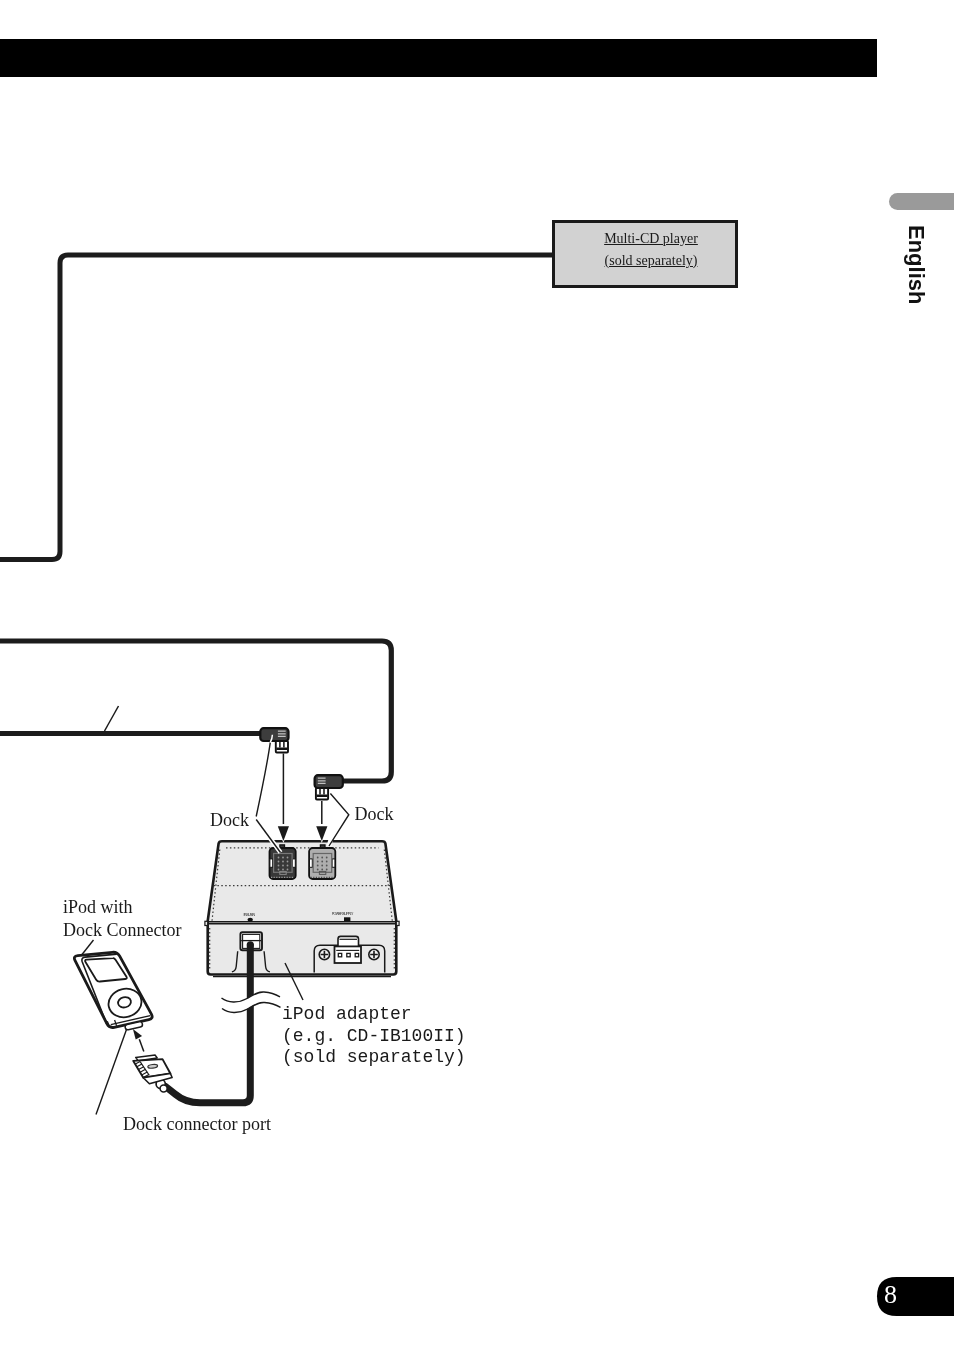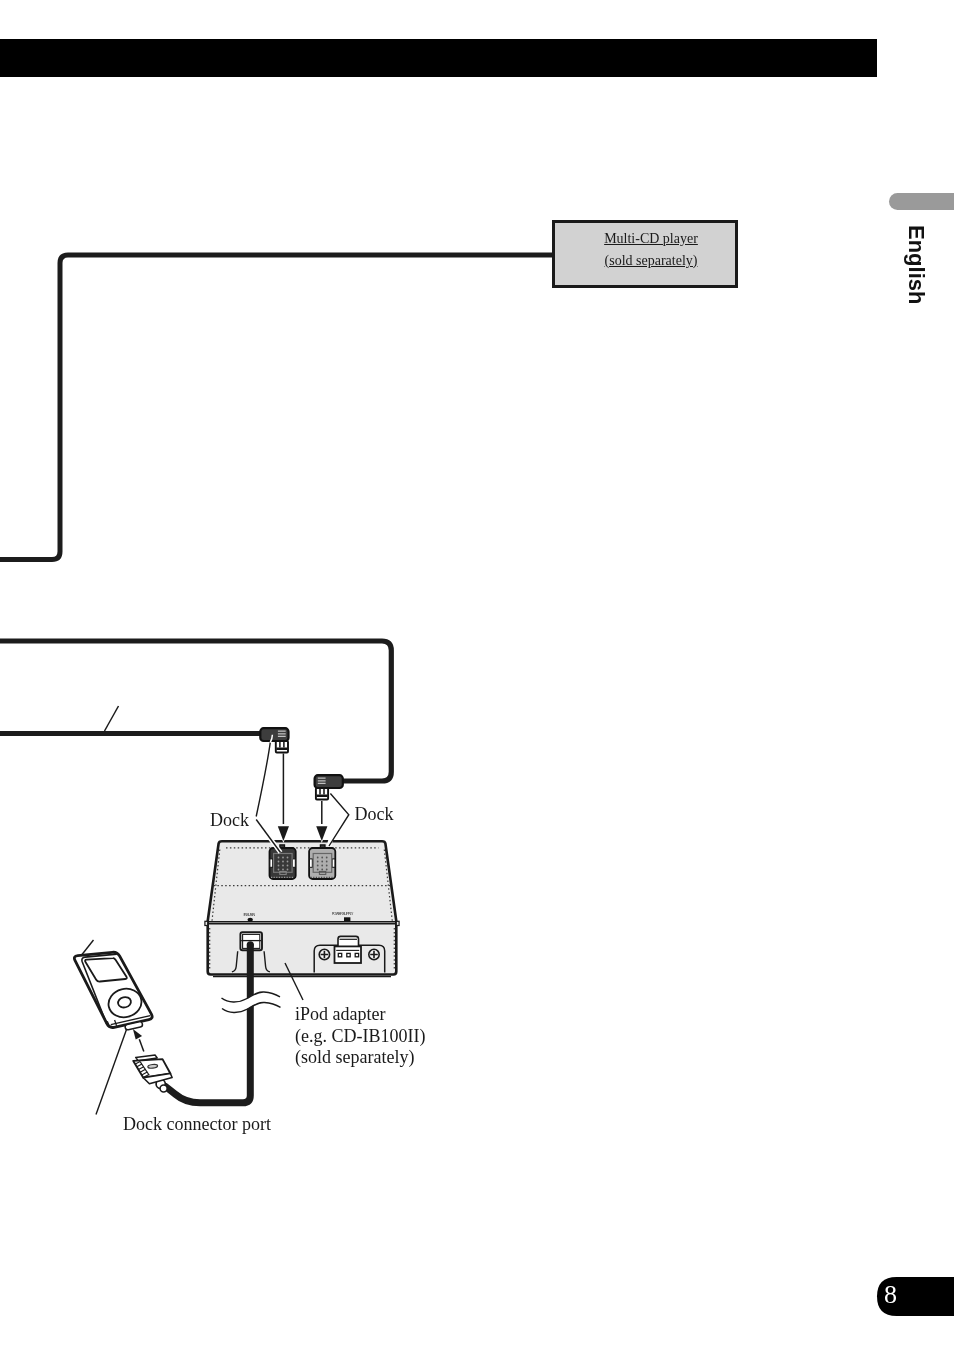--- a/index.html
+++ b/index.html
@@ -220,18 +220,19 @@
 
   <path d="M 896.5 1277 H 954 V 1316 H 896.5 Q 877 1316 877 1296.5 Q 877 1277 896.5 1277 Z" fill="#000"></path>
   <text x="884" y="1303" font-family="Liberation Serif" font-size="26" fill="#fff">8</text>
 </svg>
 
 
 <div class="lbl" style="left:210px;top:810px;">Dock</div>
 
 <div class="lbl" style="left:354.5px;top:804px;">Dock</div>
 
-
-<div class="lbl" style="left:295px;top:1004px;">iPod adapter<br>(e.g. CD-IB100II)<br>(sold separately)</div>
+<div class="lbl" style="left:63px;top:895.5px;line-height:23.5px;">iPod with<br>Dock Connector</div>
+
+<div class="lbl" style="left:282px;top:1004px;font-family:Liberation Mono, monospace;">iPod adapter<br>(e.g. CD-IB100II)<br>(sold separately)</div>
 
 <div class="lbl" style="left:75px;top:1114px;margin-left:48px;">Dock connector port</div>
 
 </div>
 
 </body></html>

